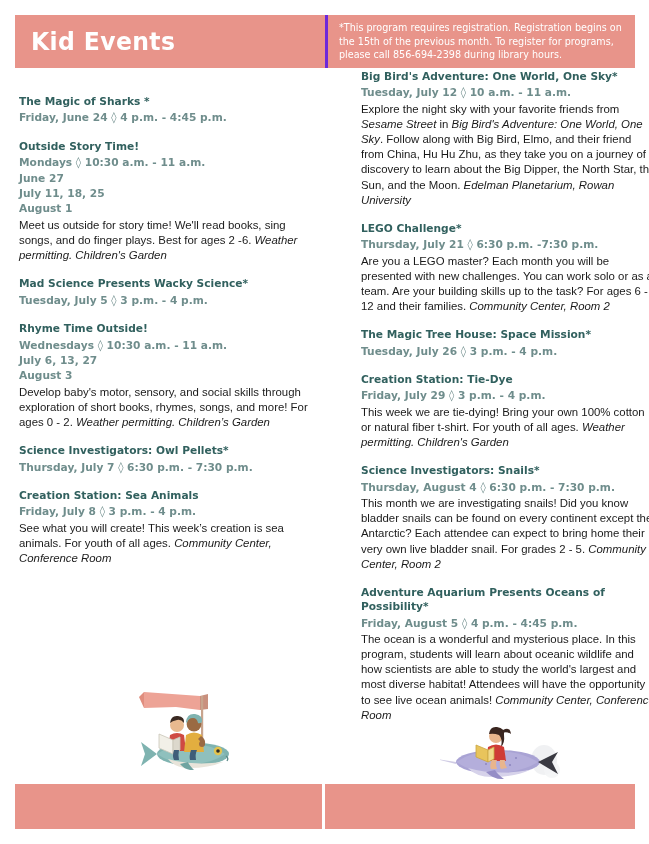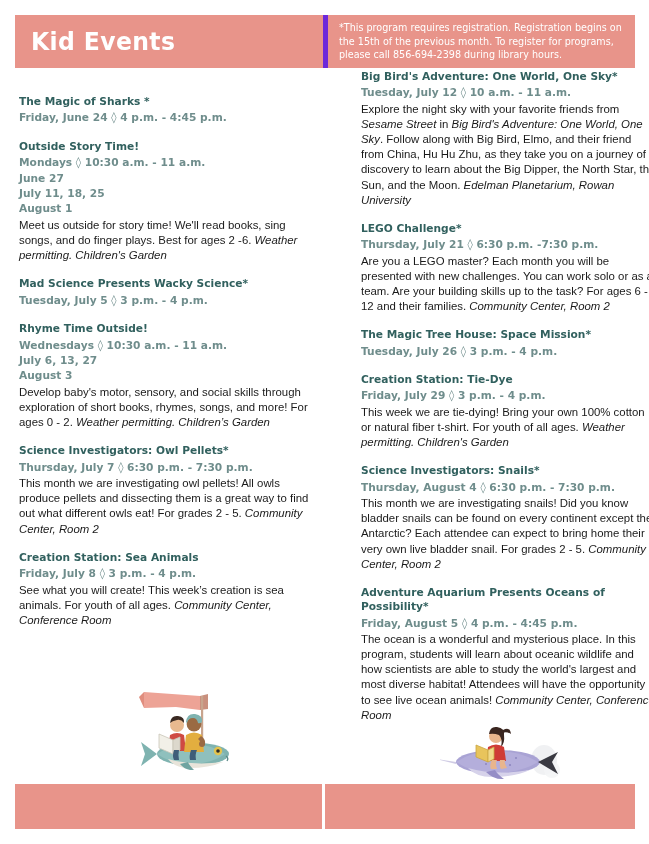--- a/index.html
+++ b/index.html
@@ -25,21 +25,21 @@
     background: #e8948a;
     display: flex;
     align-items: stretch;
   }
   .header-title-cell {
     width: 313px;
     display: flex;
     align-items: center;
     padding-left: 16px;
     box-sizing: border-box;
-    border-right: 5px solid #6d28d9;
+    border-right: 3px solid #6d28d9;
   }
   .header-title {
     color: #ffffff;
     font-size: 25px;
     font-weight: bold;
     letter-spacing: 0.4px;
     font-family: "DejaVu Sans", sans-serif;
     transform: scaleX(0.94);
     transform-origin: left center;
   }
@@ -188,21 +188,20 @@
       <div class="ev-title">Rhyme Time Outside!</div>
       <div class="ev-date">Wednesdays ◊ 10:30 a.m. - 11 a.m.</div>
       <div class="ev-extra-dates" style="white-space:pre-line;">July 6, 13, 27
 August 3</div>
       <div class="ev-body"><span>Develop baby's motor, sensory, and social skills through exploration of short books, rhymes, songs, and more! For ages 0 - 2. </span><span class="ev-loc">Weather permitting. Children’s Garden</span></div>
     </div>
 
     <div class="event">
       <div class="ev-title">Science Investigators: Owl Pellets*</div>
       <div class="ev-date">Thursday, July 7 ◊ 6:30 p.m. - 7:30 p.m.</div>
-      <div class="ev-body"><span>This month we are investigating owl pellets! All owls produce pellets and dissecting them is a great way to find out what different owls eat! For grades 2 - 5. </span><span class="ev-loc">Community Center, Room 2</span></div>
     </div>
 
     <div class="event">
       <div class="ev-title">Creation Station: Sea Animals</div>
       <div class="ev-date">Friday, July 8 ◊ 3 p.m. - 4 p.m.</div>
       <div class="ev-body"><span>See what you will create! This week’s creation is sea animals. For youth of all ages. </span><span class="ev-loc">Community Center, Conference Room</span></div>
     </div>
 
   </div>
 

